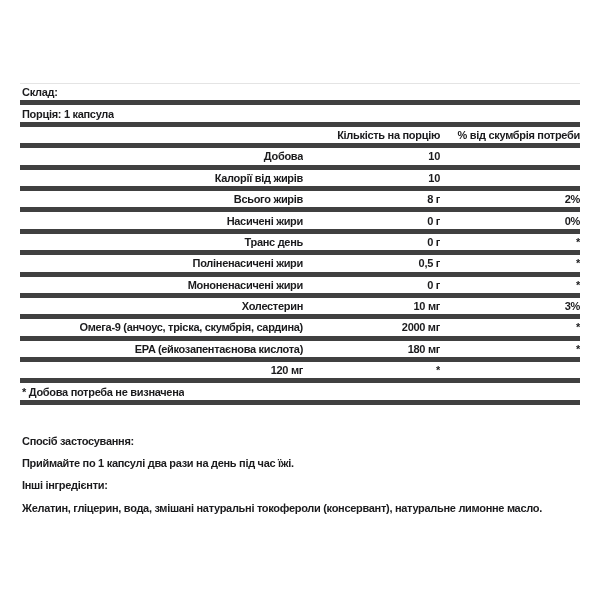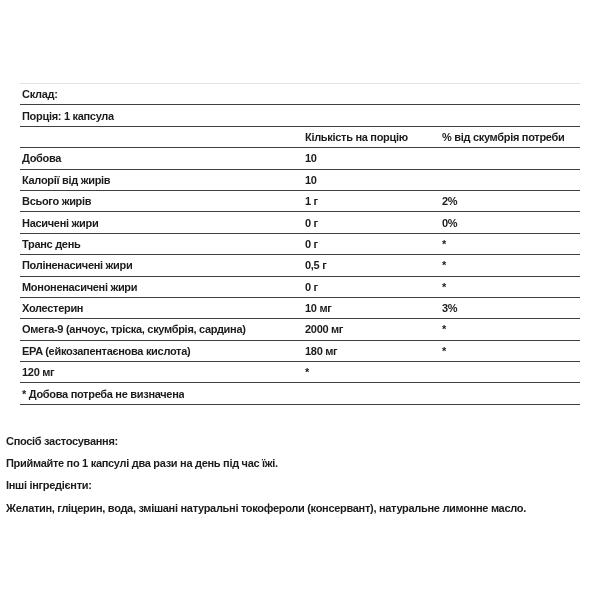--- a/index.html
+++ b/index.html
@@ -17,36 +17,37 @@
     top: 83px;
     width: 560px;
     border-top: 1px solid #e4e4e4;
     font-size: 11px;
     font-weight: 700;
     letter-spacing: -0.3px;
   }
   .row {
     box-sizing: border-box;
     height: 21.4px;
-    border-bottom: 1px solid #404040;
+    border-bottom: 5px solid #404040;
     display: grid;
     grid-template-columns: 283px 137px 1fr;
     align-items: center;
+    text-align: right;
   }
   .row.single {
     display: flex;
   }
   .cell {
     padding-left: 2px;
     white-space: nowrap;
     overflow: hidden;
   }
   .text-block {
     position: absolute;
-    left: 6px;
+    left: 22px;
     top: 430px;
     width: 558px;
     font-size: 11px;
     font-weight: 700;
     letter-spacing: -0.3px;
   }
   .text-block p {
     margin: 0;
     line-height: 22.2px;
     white-space: nowrap;
@@ -75,21 +76,21 @@
     <span class="cell">10</span>
     <span class="cell"></span>
   </div>
   <div class="row">
     <span class="cell">Калорії від жирів</span>
     <span class="cell">10</span>
     <span class="cell"></span>
   </div>
   <div class="row">
     <span class="cell">Всього жирів</span>
-    <span class="cell">1 г</span>
+    <span class="cell">8 г</span>
     <span class="cell">2%</span>
   </div>
   <div class="row">
     <span class="cell">Насичені жири</span>
     <span class="cell">0 г</span>
     <span class="cell">0%</span>
   </div>
   <div class="row">
     <span class="cell">Транс день</span>
     <span class="cell">0 г</span>

